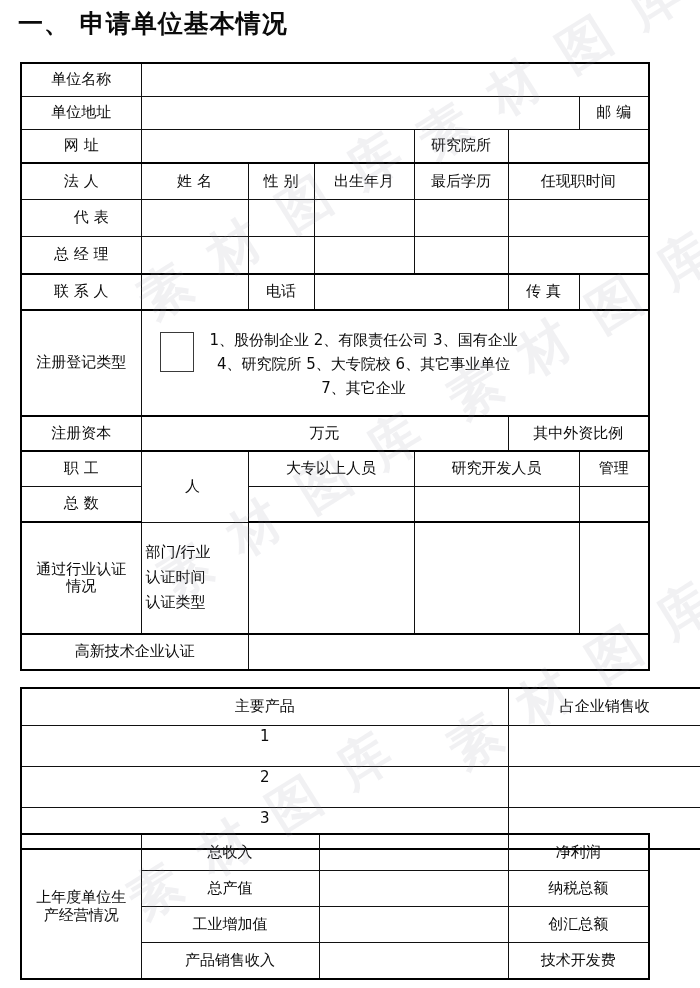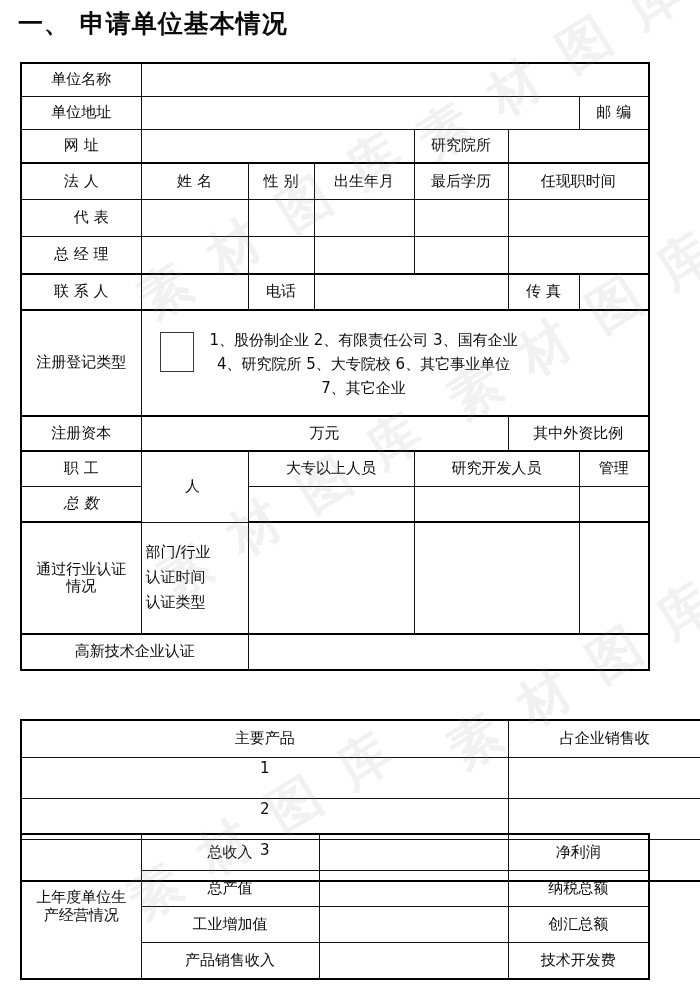--- a/index.html
+++ b/index.html
@@ -221,21 +221,21 @@
   <tr>
     <td class="thick-left" style="height:34px;margin-left:29px;">职  工</td>
     <td rowspan="2" class="tr" style="padding-right:4px;">
       <span>人</span>
     </td>
     <td colspan="2">大专以上人员</td>
     <td colspan="2">研究开发人员</td>
     <td class="thick-right">管理</td>
   </tr>
   <tr>
-    <td class="thick-left thick-bot" style="height:34px;font-style:italic;">总  数</td>
+    <td class="thick-left thick-bot" style="height:34px;">总  数</td>
     <td class="thick-bot blank" colspan="2"></td>
     <td class="thick-bot blank" colspan="2"></td>
     <td class="thick-bot thick-right blank"></td>
   </tr>
 
   <tr>
     <td class="thick-left thick-bot vcenter-2" style="height:110px;">
       <span>通过行业认证</span><br>
       <span>情况</span>
     </td>
@@ -251,21 +251,21 @@
     <td class="thick-bot thick-right blank"></td>
   </tr>
 
   <tr>
     <td class="thick-left thick-bot" colspan="2" style="height:34px;">高新技术企业认证</td>
     <td class="thick-bot thick-right blank" colspan="5"></td>
   </tr>
 </tbody>
   </table>
 
-<table class="tbl" style="left:20px; top:687px; width:680px;margin-top:32px;">
+<table class="tbl" style="left:20px; top:687px; width:680px;">
   <colgroup>
     <col style="width:487px">
     <col style="width:193px">
   </colgroup>
   <tbody>
       <tr>
     <td class="thick-top thick-left" style="height:36px;">主要产品</td>
     <td class="thick-top" style="border-right:none;border-radius:12px;">占企业销售收</td>
   </tr>
   <tr>

